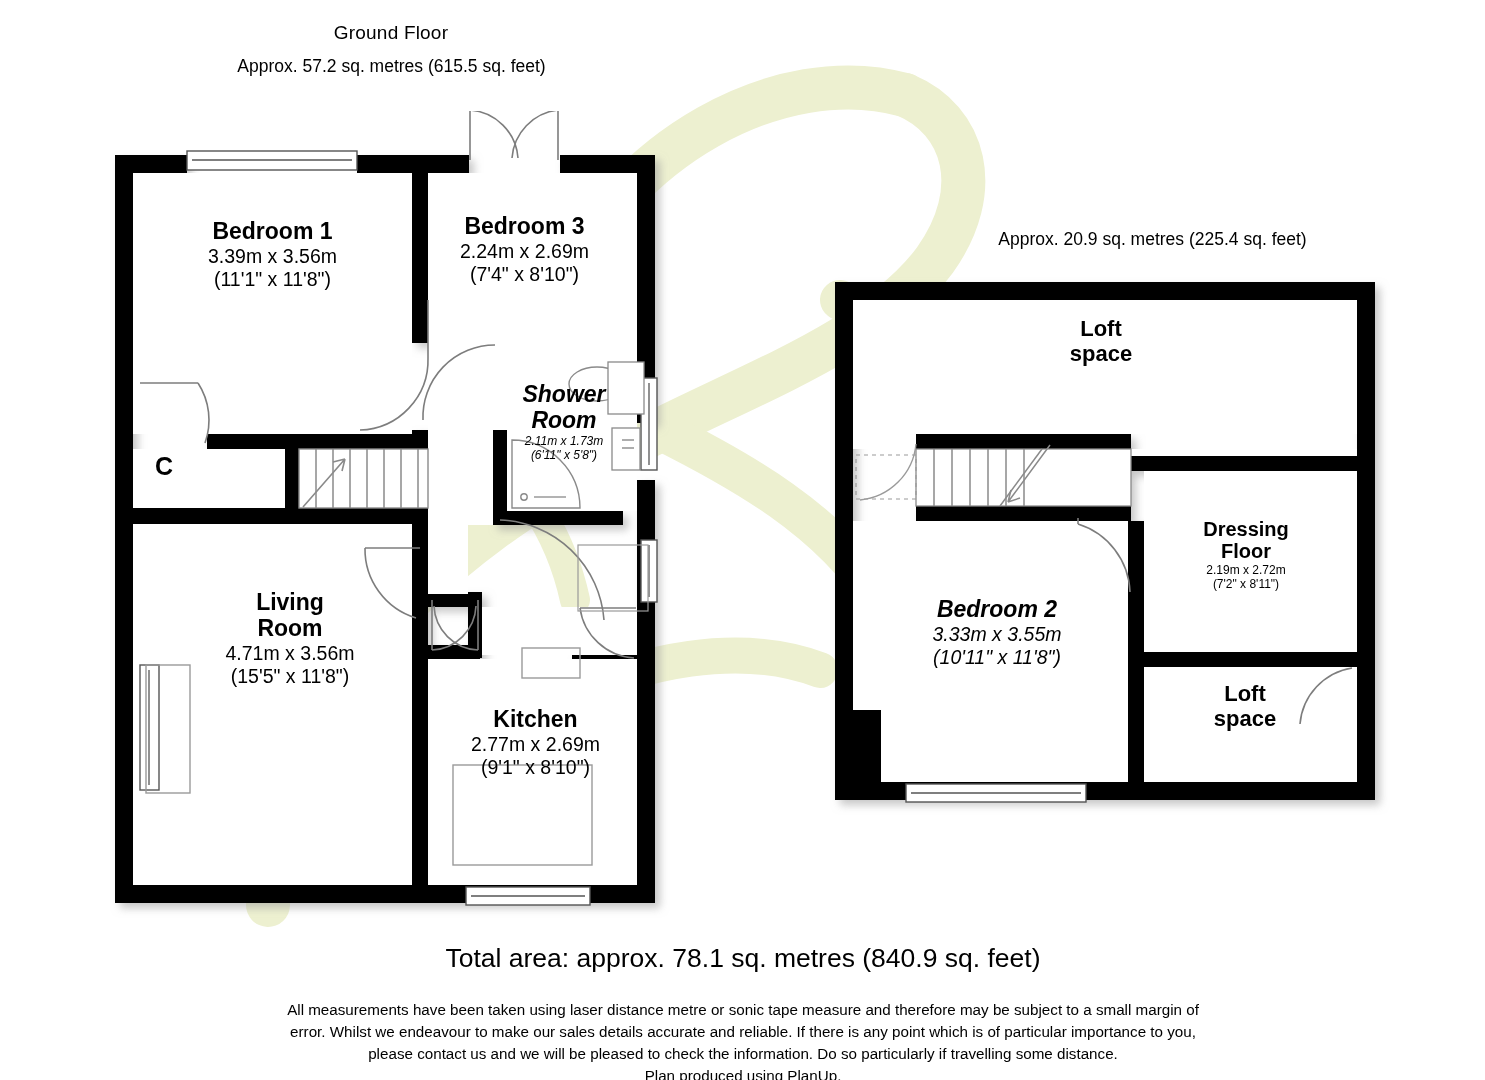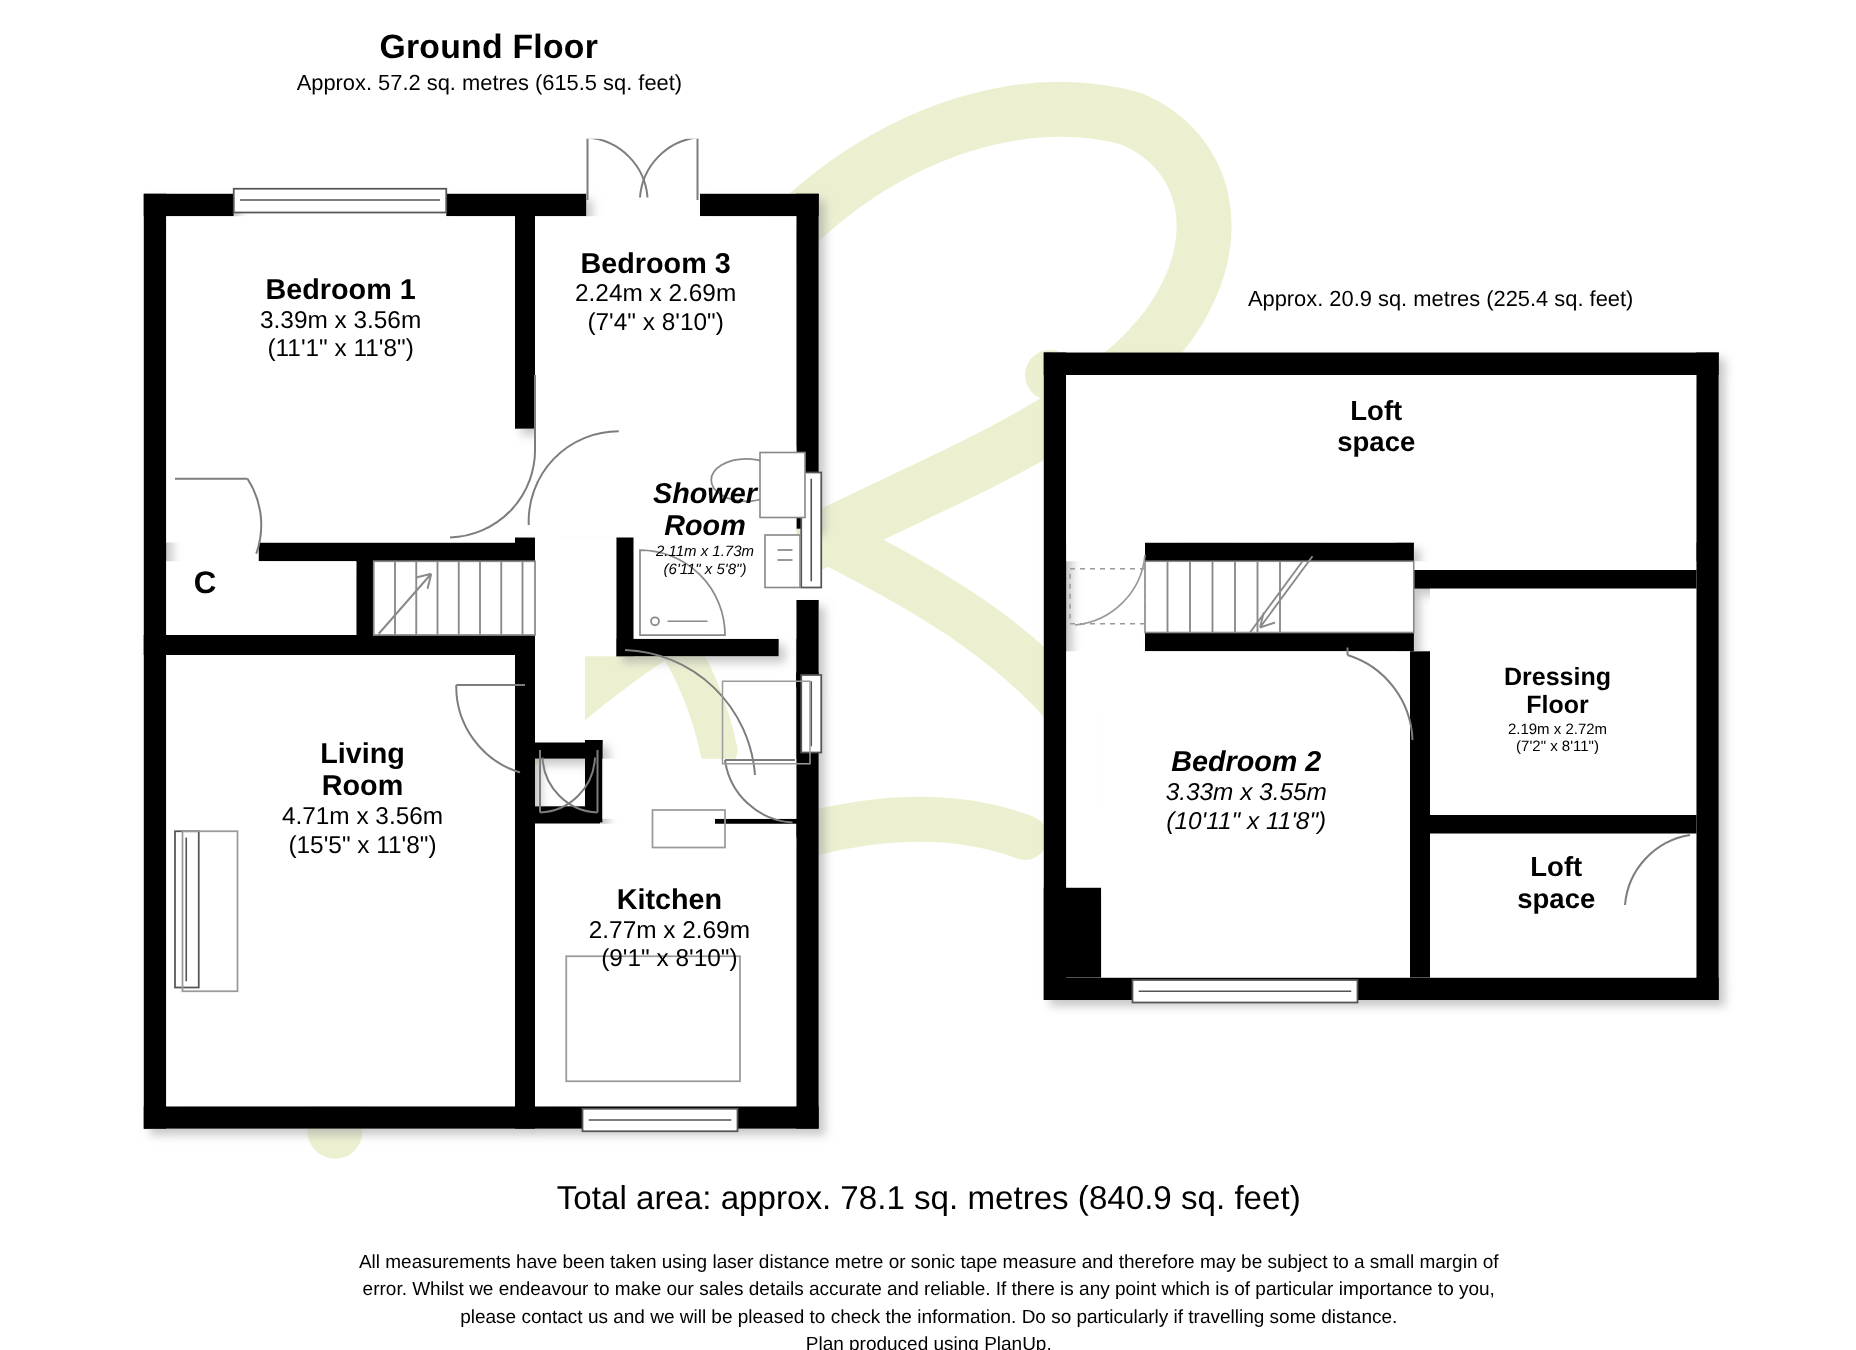--- a/index.html
+++ b/index.html
@@ -25,22 +25,22 @@
   svg.plan {
     position: absolute;
     left: 0; top: 0;
     width: 1485px;
     height: 1080px;
     display: block;
   }
   .txt { position: absolute; text-align: center; }
 
   .floor-title {
-    font-size: 27px;
-    font-weight: bold;
+    font-size: 19px;
+    font-weight: normal;
     letter-spacing: 0.2px;
     white-space: nowrap;
   }
   .floor-sub {
     font-size: 17.5px;
     font-weight: normal;
     white-space: nowrap;
   }
   .room-name {
     font-size: 23px;
@@ -294,21 +294,21 @@
 
   <div class="txt floor-title" style="left:231px; top:22px; width:320px;">Ground Floor</div>
   <div class="txt floor-sub" style="left:204px; top:56px; width:375px;text-align:center;">Approx. 57.2 sq. metres (615.5 sq. feet)</div>
 
   <div class="txt" style="left:175px; top:219px; width:195px;">
     <div class="room-name">Bedroom 1</div>
     <div class="room-dims">3.39m x 3.56m</div>
     <div class="room-dims">(11'1" x 11'8")</div>
   </div>
 
-  <div class="txt" style="left:433px; top:198px; width:183px;">
+  <div class="txt" style="left:433px; top:214px; width:183px;">
     <div class="room-name">Bedroom 3</div>
     <div class="room-dims">2.24m x 2.69m</div>
     <div class="room-dims">(7'4" x 8'10")</div>
   </div>
 
   <div class="txt" style="left:483px; top:382px; width:162px;font-style:italic;">
     <div class="room-name">Shower</div>
     <div class="room-name">Room</div>
     <div class="room-dims small">2.11m x 1.73m</div>
     <div class="room-dims small">(6'11" x 5'8")</div>
@@ -329,21 +329,21 @@
 
   <div class="txt cupboard-label" style="left:144px; top:452px; width:40px;">C</div>
 
   <div class="txt floor-sub" style="left:940px; top:229px; width:425px;">Approx. 20.9 sq. metres (225.4 sq. feet)</div>
 
   <div class="txt loft-label" style="left:1040px; top:316px; width:122px;">
     <span class="blk">Loft</span>
     <span class="blk">space</span>
   </div>
 
-  <div class="txt" style="left:1163px; top:531px; width:166px;">
+  <div class="txt" style="left:1163px; top:518px; width:166px;">
     <div class="room-name small">Dressing</div>
     <div class="room-name small">Floor</div>
     <div class="room-dims small">2.19m x 2.72m</div>
     <div class="room-dims small">(7'2" x 8'11")</div>
   </div>
 
   <div class="txt" style="left:903px; top:597px; width:188px;font-style:italic;">
     <div class="room-name">Bedroom 2</div>
     <div class="room-dims">3.33m x 3.55m</div>
     <div class="room-dims">(10'11" x 11'8")</div>

